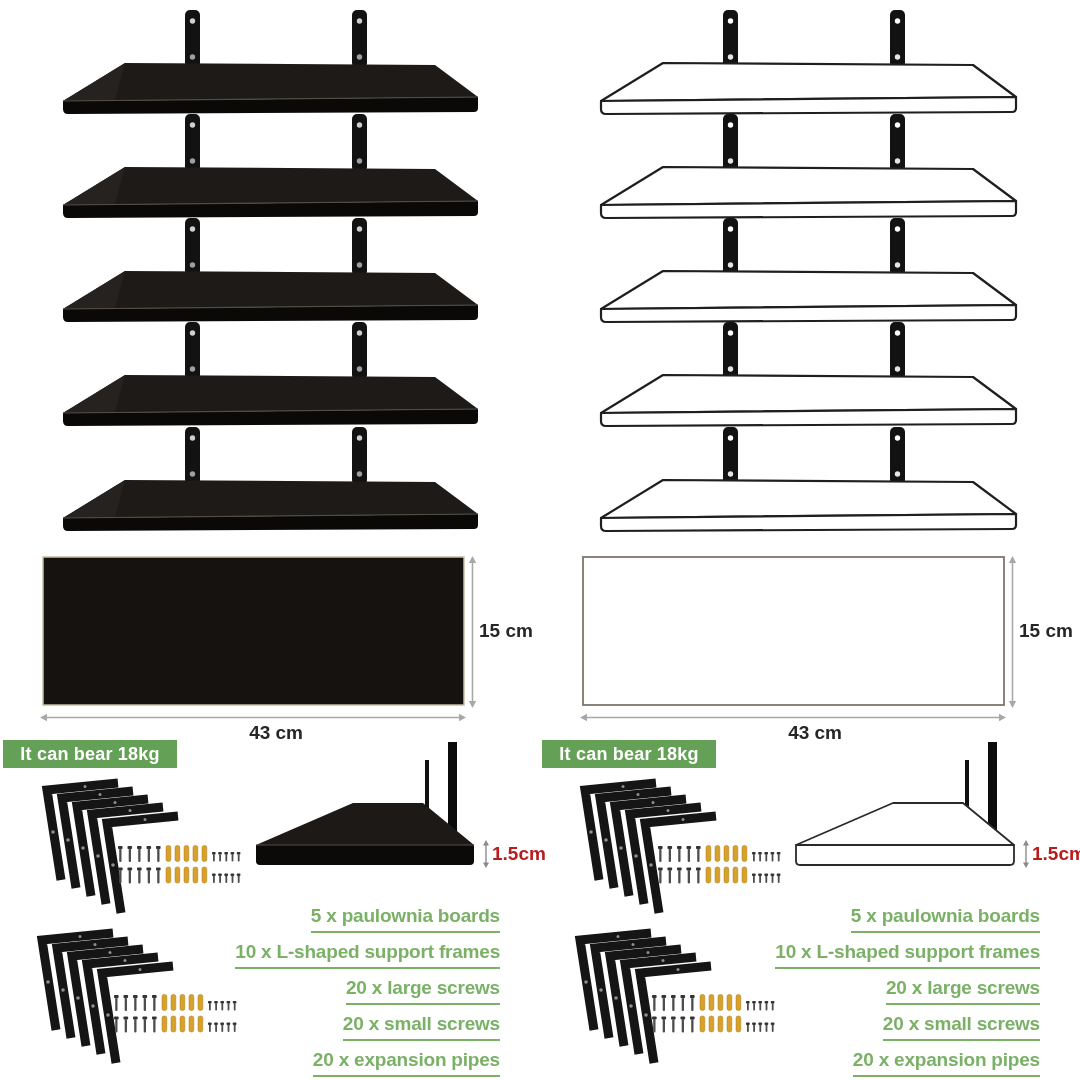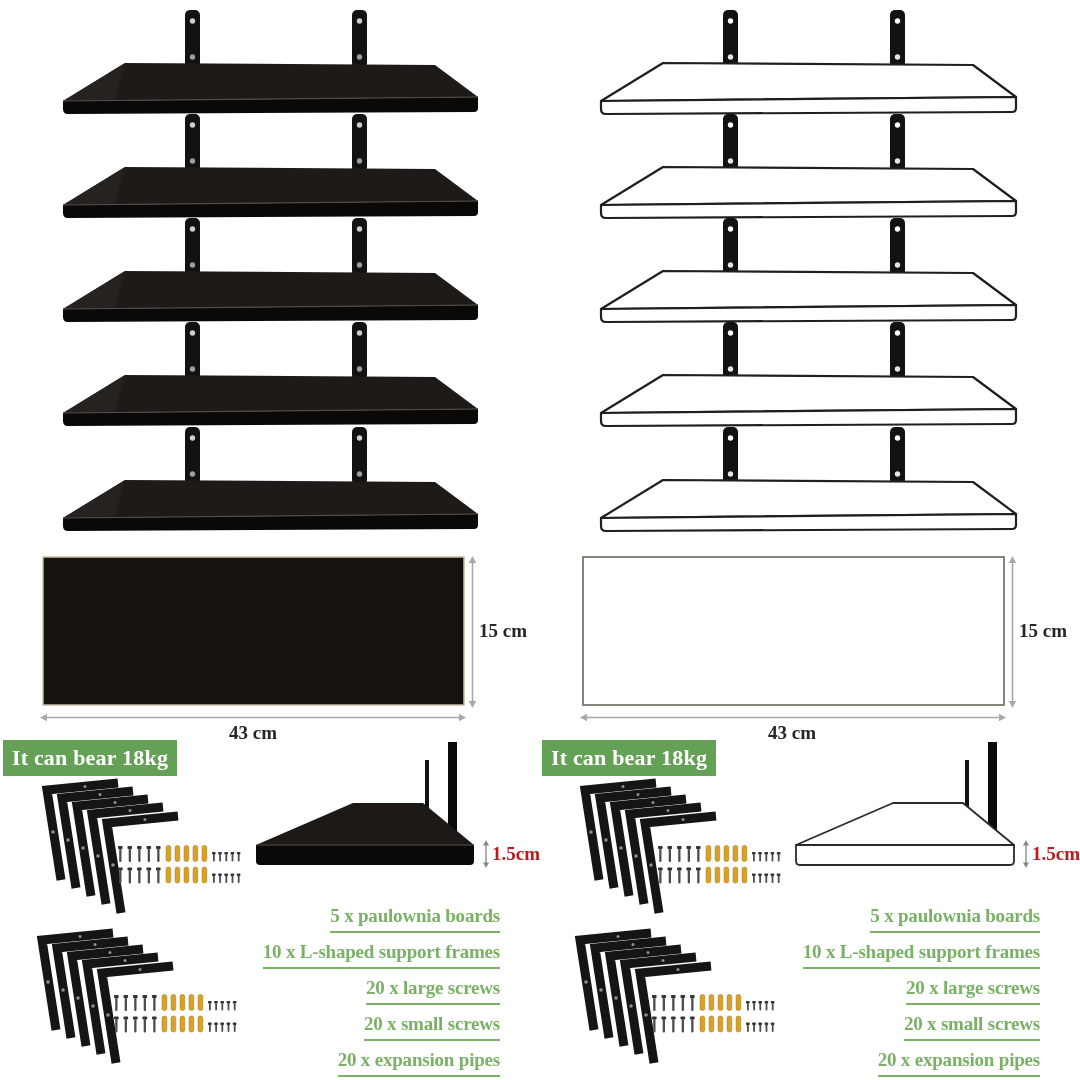--- a/index.html
+++ b/index.html
@@ -1,24 +1,24 @@
 <!DOCTYPE html>
 <html><head>
 <meta charset="utf-8">
 <style>
   html,body{margin:0;padding:0;background:#ffffff;}
   #canvas{position:relative;width:1080px;height:1080px;background:#ffffff;overflow:hidden;
-          font-family:Liberation Serif, serif;}
+          font-family:Liberation Sans, sans-serif;}
   #canvas svg{position:absolute;overflow:visible;}
   svg.defs{width:0;height:0;position:absolute;}
   .dim{position:absolute;font-size:19px;font-weight:bold;color:#262626;white-space:nowrap;}
-  .dim.center{text-align:center;}
+  .dim.center{text-align:right;}
   .thick{font-size:19px;color:#b91c1c;}
-  .badge{position:absolute;width:174px;height:36px;background:#64a156;color:#ffffff;
-         font-size:22px;font-weight:bold;display:flex;align-items:center;justify-content:center;
+  .badge{position:absolute;width:174px;height:28px;background:#64a156;color:#ffffff;
+         font-size:18px;font-weight:bold;display:flex;align-items:center;justify-content:center;
          letter-spacing:.2px;}
   .parts{position:absolute;width:310px;text-align:right;}
   .pi{margin-bottom:8px;line-height:22px;}
   .pi span{display:inline-block;color:#7ab167;font-size:19px;font-weight:bold;
            border-bottom:2px solid #7ab167;padding-bottom:4px;letter-spacing:-0.2px;white-space:nowrap;}
 </style>
 </head>
 <body>
 
 <div id="canvas">

